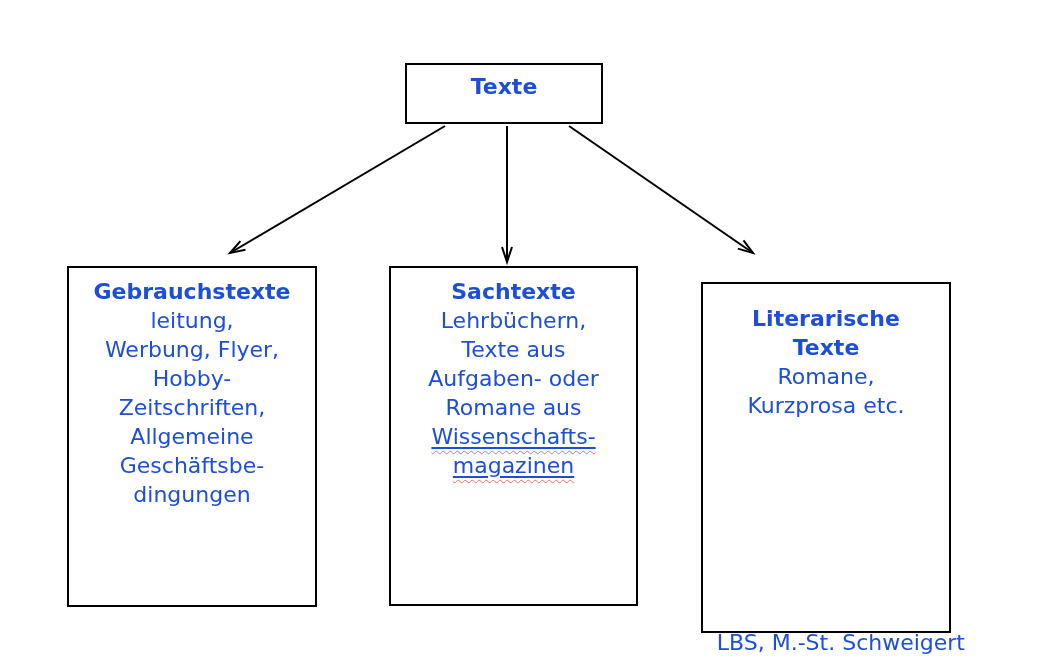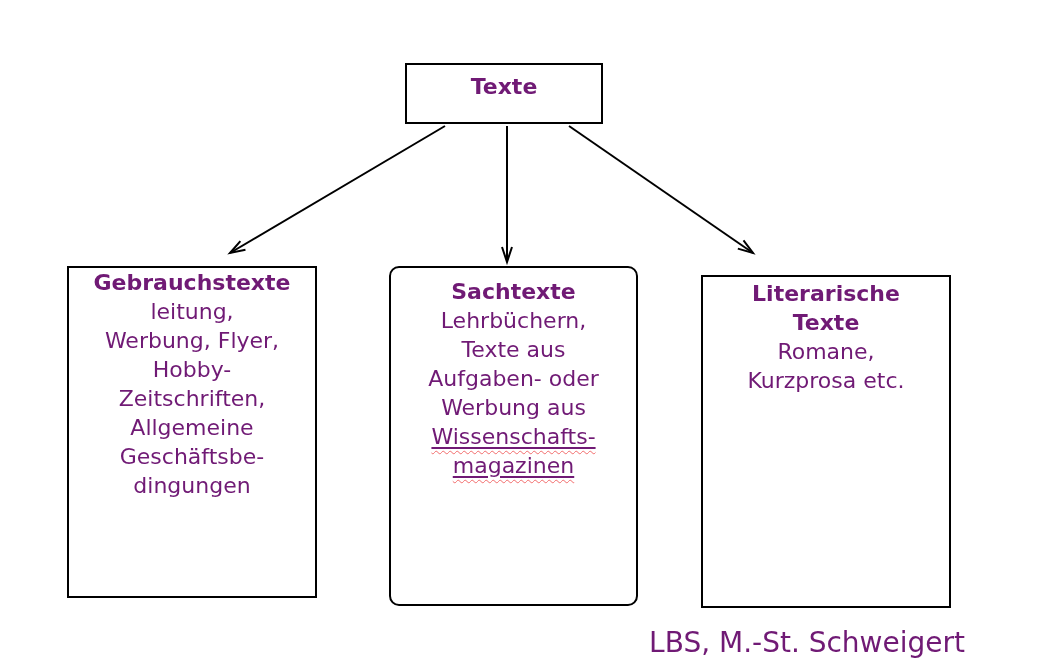--- a/index.html
+++ b/index.html
@@ -2,21 +2,21 @@
 <html><head>
 <meta charset="utf-8">
 <style>
   html, body { margin: 0; padding: 0; background: #ffffff; }
   .canvas {
     position: relative;
     width: 1043px;
     height: 669px;
     background: #ffffff;
     font-family: "DejaVu Sans", "Liberation Sans", sans-serif;
-    color: #701a75;
+    color: #1d4ed8;
     overflow: hidden;
   }
   .arrows {
     position: absolute;
     left: 0; top: 0;
     width: 1043px; height: 669px;
     pointer-events: none;
   }
   .box {
     position: absolute;
@@ -27,39 +27,39 @@
     line-height: 29px;
     box-sizing: content-box;
   }
   .box .title { font-weight: bold; }
   .root-box {
     left: 405px; top: 63px;
     width: 194px; height: 50px;
     padding-top: 7px;
     font-weight: bold;
   }
-  .left-box   { left: 67px;  top: 266px; width: 246px; height: 328px; }
-  .middle-box { left: 389px; top: 266px; width: 245px; height: 327px; padding-top: 9px; border-radius: 10px; }
-  .right-box  { left: 701px; top: 275px; width: 246px; height: 327px; padding-top: 2px; }
+  .left-box   { left: 67px;  top: 266px; width: 246px; height: 328px; padding-top: 9px; }
+  .middle-box { left: 389px; top: 266px; width: 245px; height: 327px; padding-top: 9px; }
+  .right-box  { left: 701px; top: 282px; width: 246px; height: 327px; padding-top: 20px; }
   .u {
     text-decoration: underline;
     text-decoration-thickness: 1.5px;
     text-underline-offset: 3px;
     text-align: center;
   }
   .wavy {
     text-decoration: underline wavy #f26c6c;
     text-decoration-thickness: 1px;
     text-underline-offset: 6px;
   }
   .attribution {
     position: absolute;
     right: 78px;
     top: 630px;
-    font-size: 28px;
+    font-size: 22px;
     line-height: 26px;
     white-space: nowrap;
   }
 </style>
 </head>
 <body>
 
 <div class="canvas">
 
   <svg class="arrows" viewBox="0 0 1043 669" xmlns="http://www.w3.org/2000/svg">
@@ -86,21 +86,21 @@
     <div class="line">Allgemeine</div>
     <div class="line">Geschäftsbe-</div>
     <div class="line">dingungen</div>
   </div>
 
   <div class="box middle-box">
     <div class="title">Sachtexte</div>
     <div class="line">Lehrbüchern,</div>
     <div class="line">Texte aus</div>
     <div class="line">Aufgaben- oder</div>
-    <div class="line">Werbung aus</div>
+    <div class="line">Romane aus</div>
     <div class="line"><span class="u"><span class="wavy">Wissenschafts-</span></span></div>
     <div class="line"><span class="u"><span class="wavy">magazinen</span></span></div>
   </div>
 
   <div class="box right-box">
     <div class="title">Literarische</div>
     <div class="title">Texte</div>
     <div class="line">Romane,</div>
     <div class="line">Kurzprosa etc.</div>
   </div>

